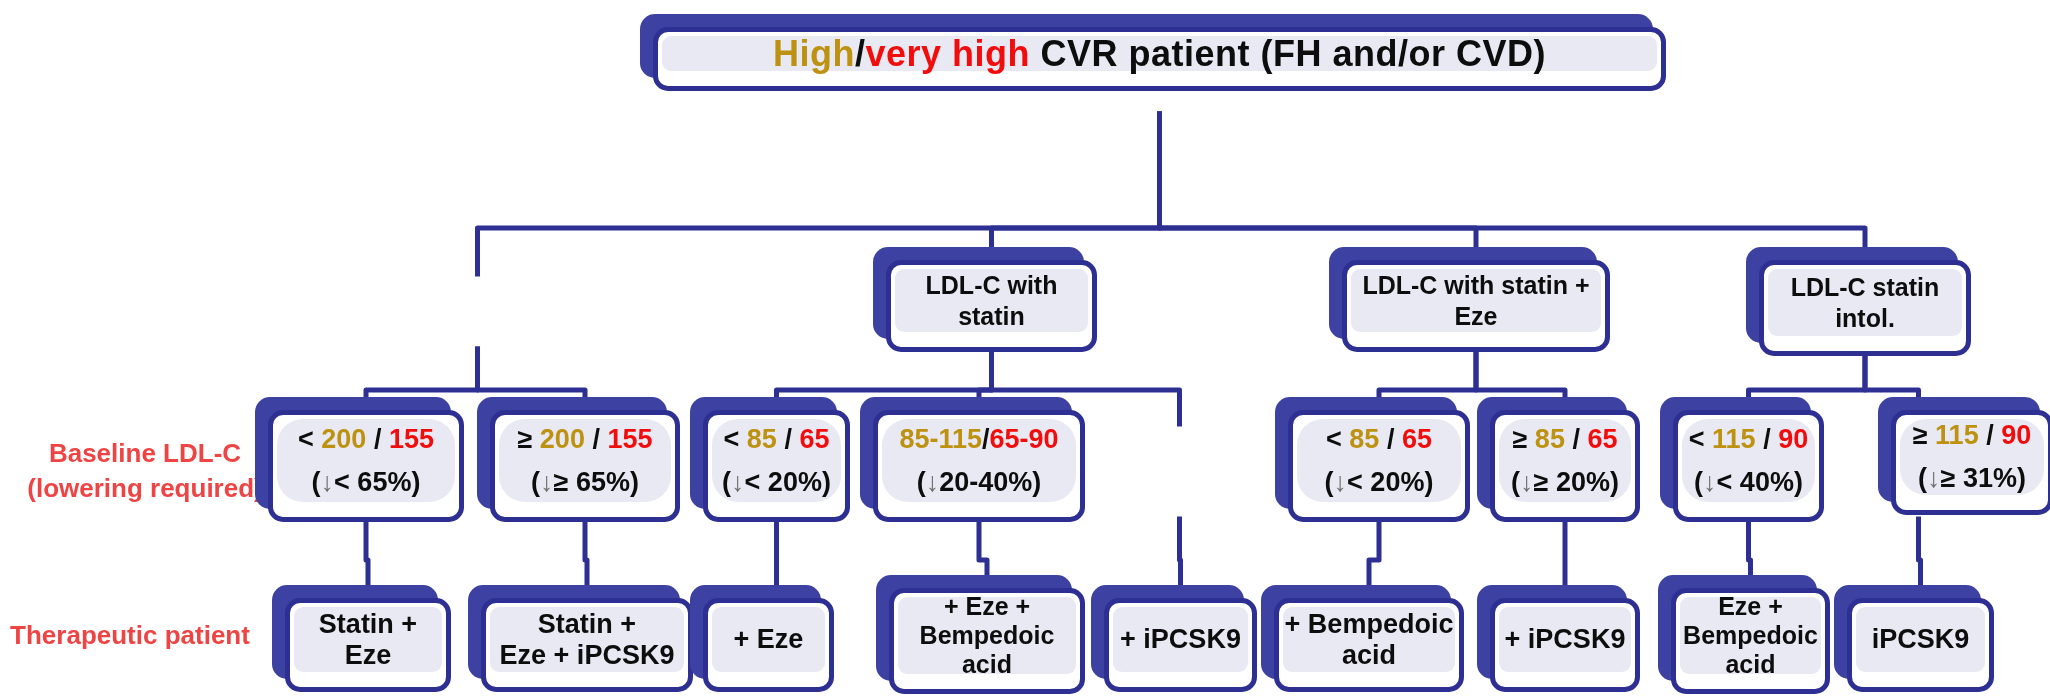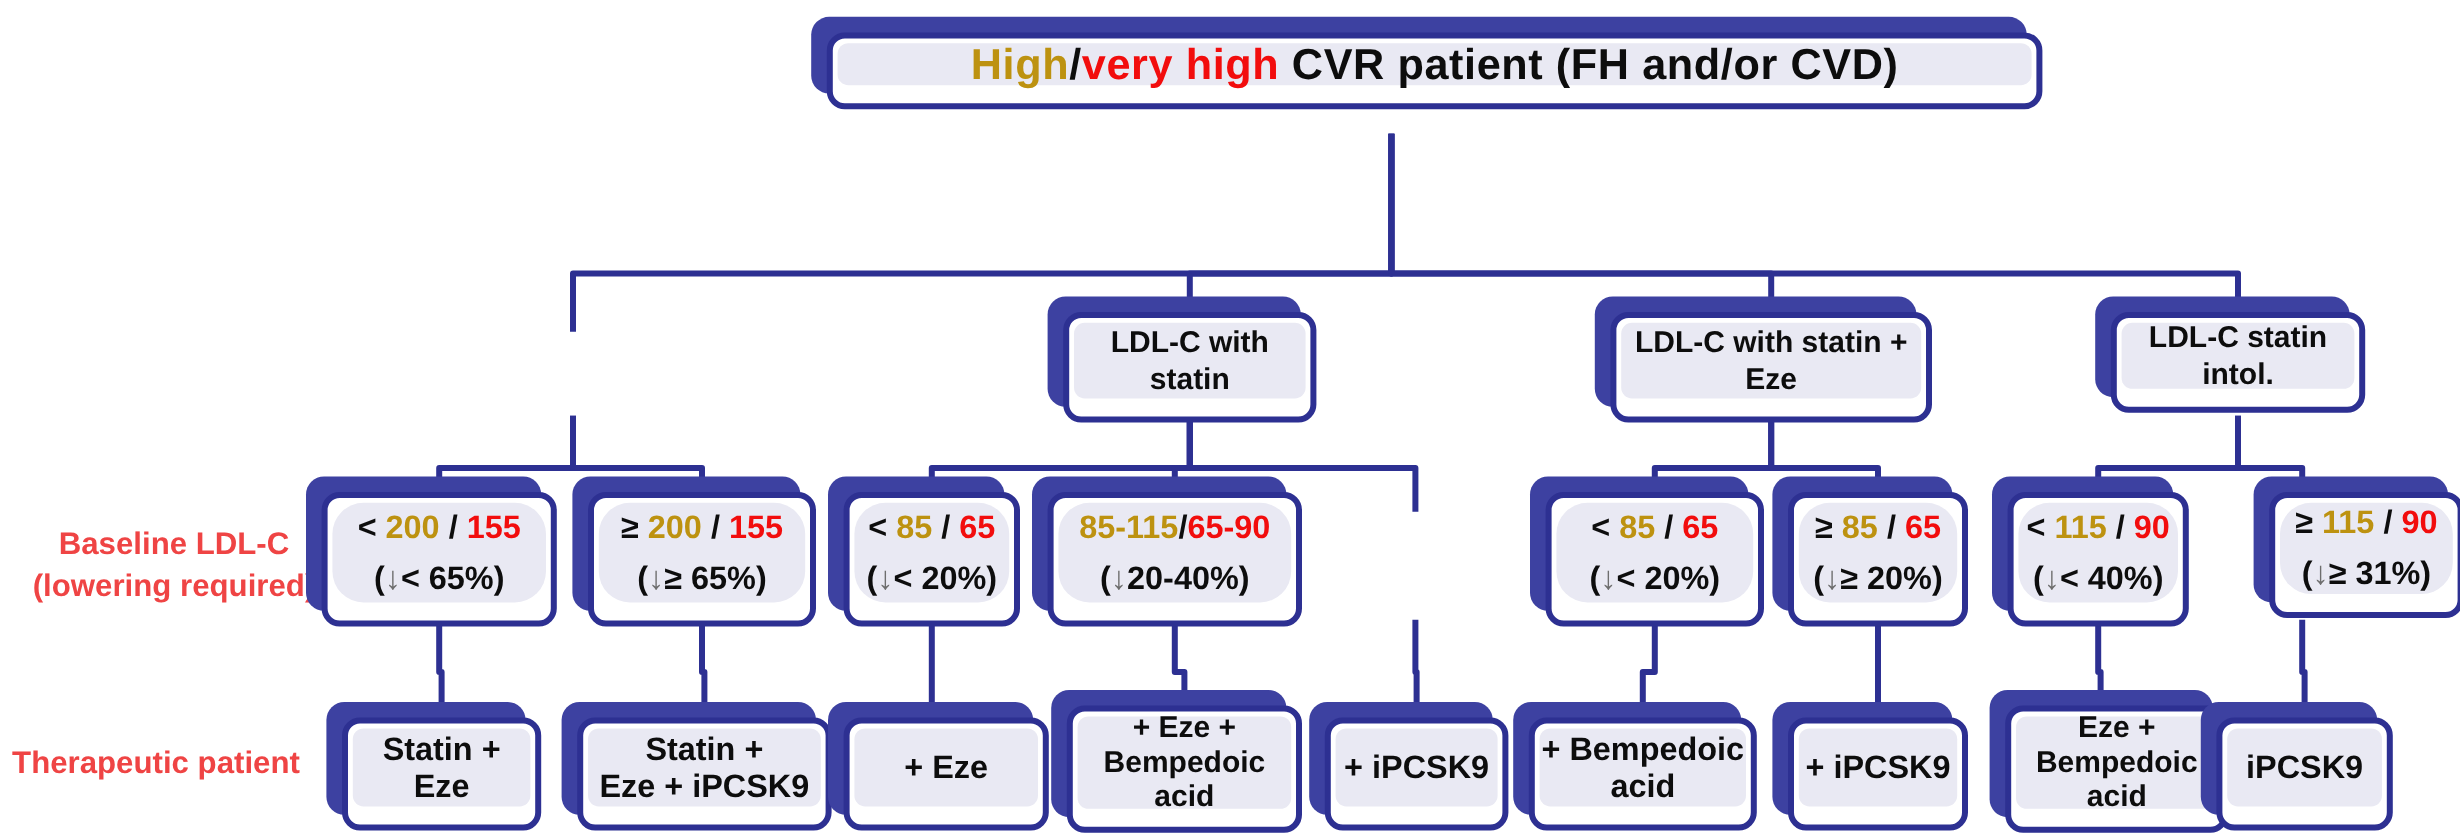--- a/index.html
+++ b/index.html
@@ -43,45 +43,45 @@
 
   
   .side-label {
     position:absolute; z-index:2; font-weight:bold; color:#ef4444;
     text-align:center; font-size:26px; line-height:35px;
   }
   #label-baseline   { left:5px;  top:436px; width:280px; }
   #label-therapy    { left:10px; top:618px; width:240px; }
 
   
-  #node-top {left:653px;  top:27px;  width:1013px; height:64px;margin-left:36px;}
+  #node-top {left:653px;  top:27px;  width:1013px; height:64px;}
 
   #node-g0  {left:365px;  top:260px; width:225px; height:92px;}
   #node-g1  {left:886px;  top:260px; width:211px; height:92px;}
   #node-g2  {left:1342px; top:260px; width:268px; height:92px;}
-  #node-g3  {left:1759px; top:260px; width:212px; height:84px;}
+  #node-g3  {left:1759px; top:260px; width:212px; height:96px;}
 
   #node-b0  {left:268px;  top:410px; width:196px; height:112px;}
   #node-b1  {left:490px;  top:410px; width:190px; height:112px;}
   #node-b2  {left:703px;  top:410px; width:147px; height:112px;}
   #node-b3  {left:873px;  top:410px; width:212px; height:112px;}
   #node-b4  {left:1104px; top:410px; width:151px; height:112px;}
   #node-b5  {left:1288px; top:410px; width:182px; height:112px;}
   #node-b6  {left:1490px; top:410px; width:150px; height:112px;}
   #node-b7  {left:1673px; top:410px; width:151px; height:112px;}
   #node-b8  {left:1891px; top:410px; width:151px; height:105px;padding-left:11px;}
 
   #node-t0  {left:285px;  top:598px; width:166px; height:94px;}
   #node-t1  {left:481px;  top:598px; width:212px; height:94px;}
-  #node-t2  {left:703px;  top:598px; width:171px; height:94px;}
+  #node-t2  {left:703px;  top:598px; width:131px; height:94px;}
   #node-t3  {left:889px;  top:588px; width:196px; height:106px;}
   #node-t4  {left:1104px; top:598px; width:153px; height:94px;}
   #node-t5  {left:1274px; top:598px; width:190px; height:94px;}
   #node-t6  {left:1490px; top:598px; width:150px; height:94px;}
-  #node-t7  {left:1671px; top:588px; width:159px; height:106px;padding-left:27px;}
+  #node-t7  {left:1671px; top:588px; width:159px; height:106px;}
   #node-t8  {left:1847px; top:598px; width:147px; height:94px;}
 </style>
 </head>
 <body>
 
 <div class="canvas">
 
   <svg id="connectors" width="2050" height="696">
       <path d="M 477.5 274 L 477.5 228 L 1159.5 228 L 1159.5 114" fill="none" stroke="#2d3092" stroke-width="5" stroke-linejoin="round" stroke-linecap="square"></path>
       <path d="M 991.5 274 L 991.5 228 L 1159.5 228 L 1159.5 114" fill="none" stroke="#2d3092" stroke-width="5" stroke-linejoin="round" stroke-linecap="square"></path>

